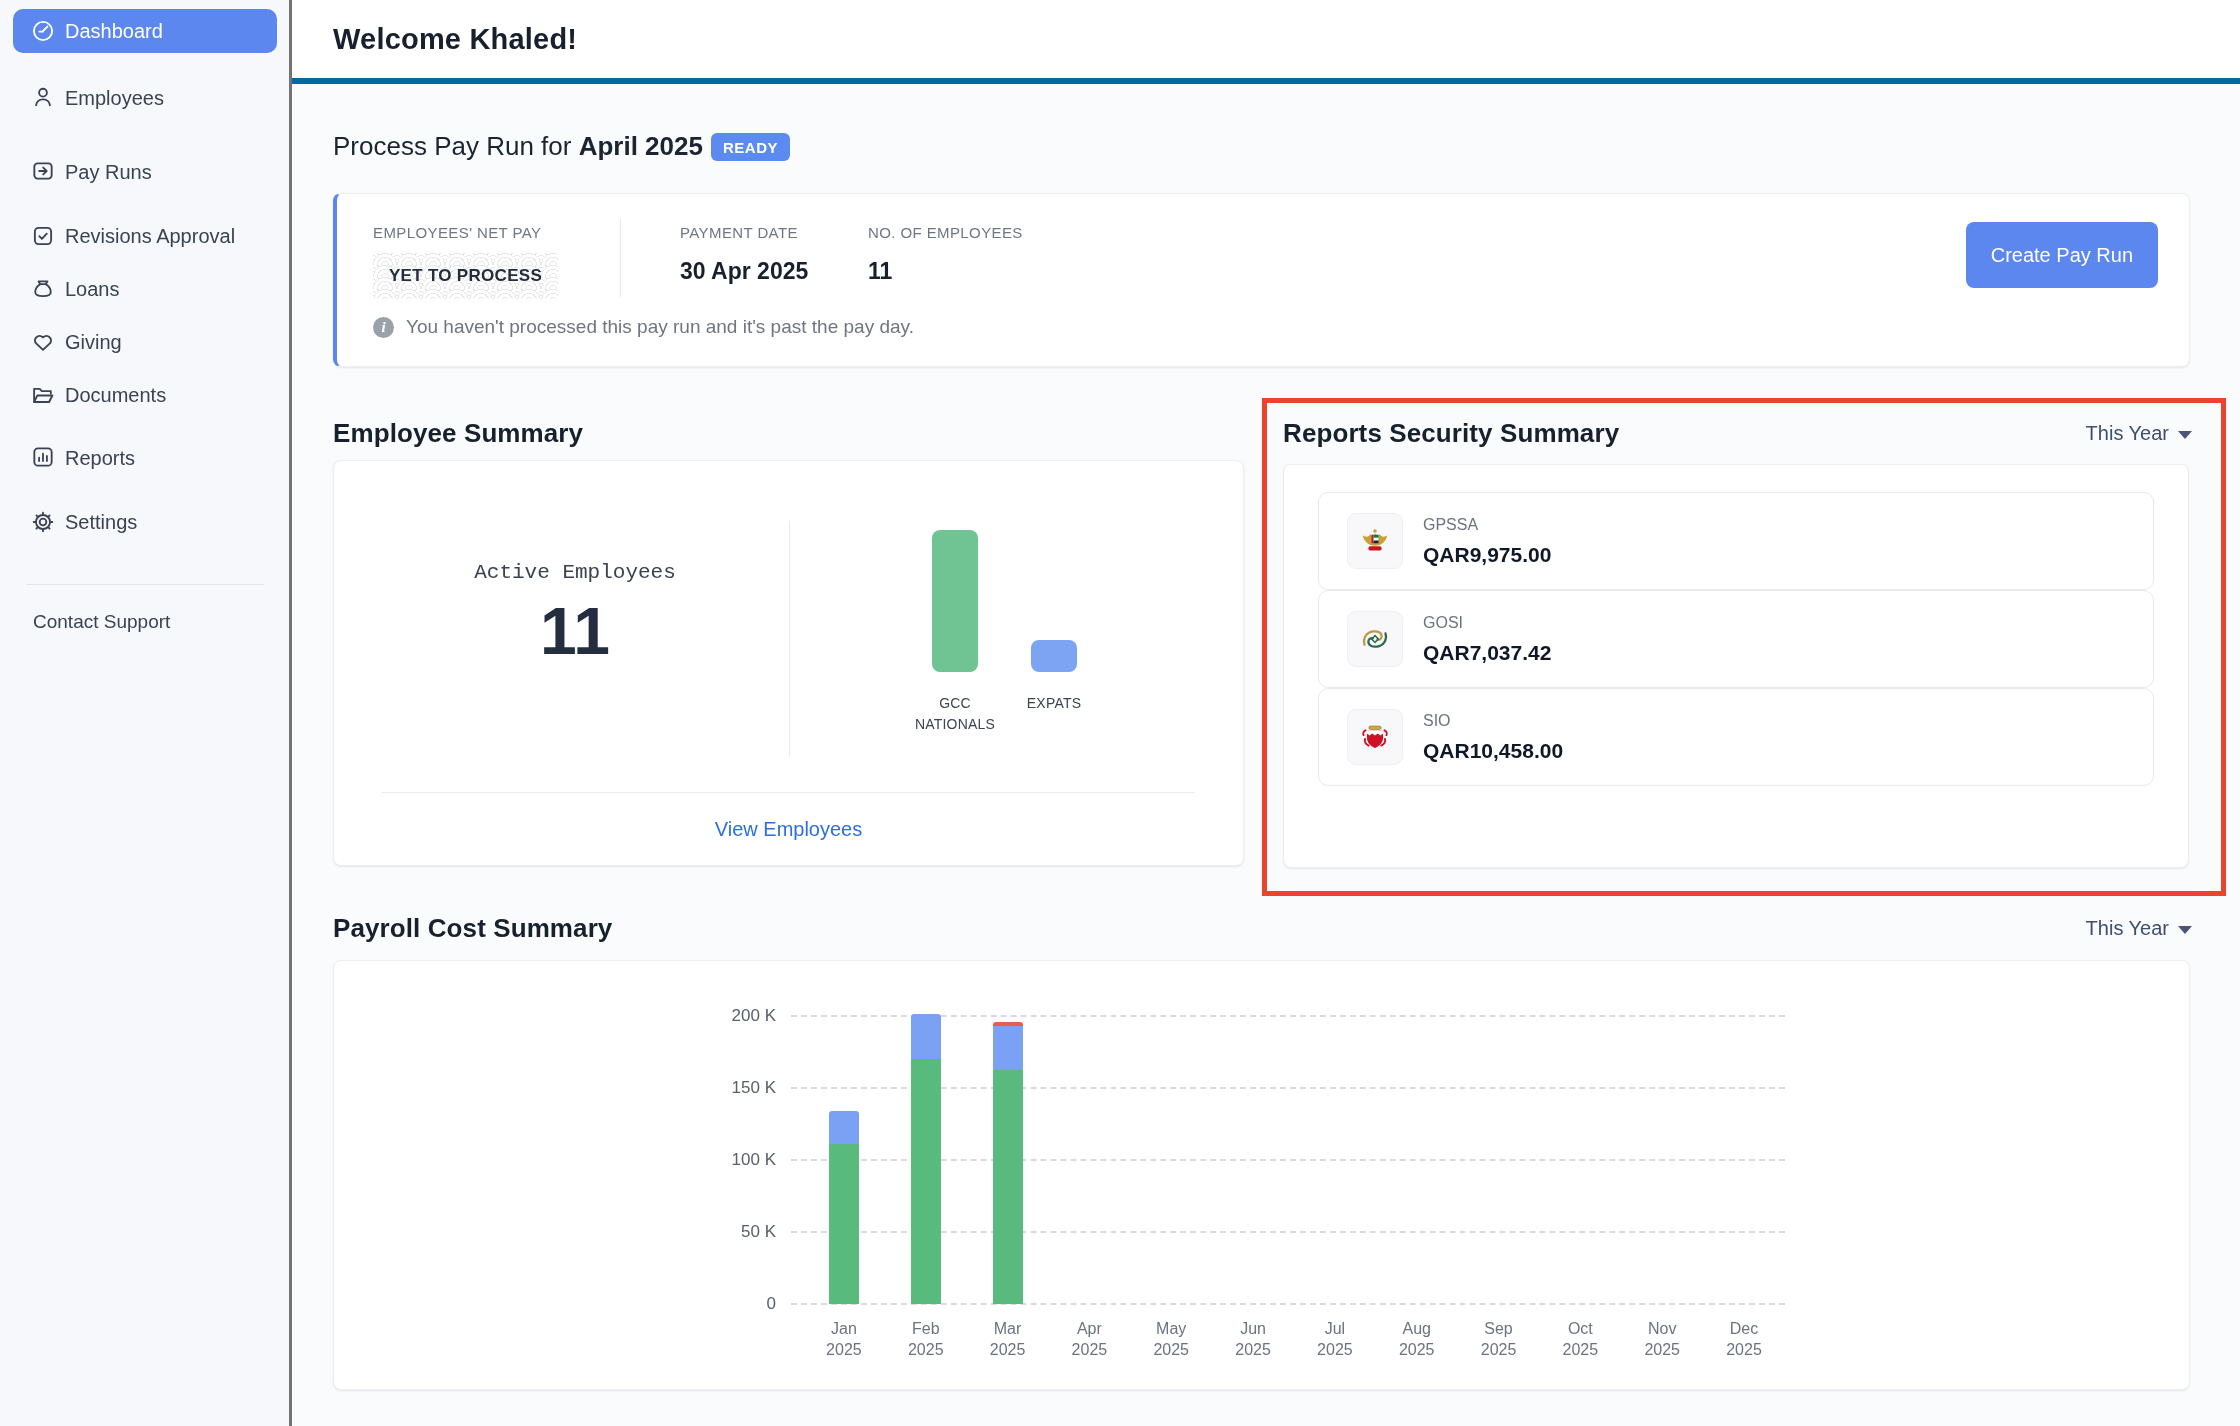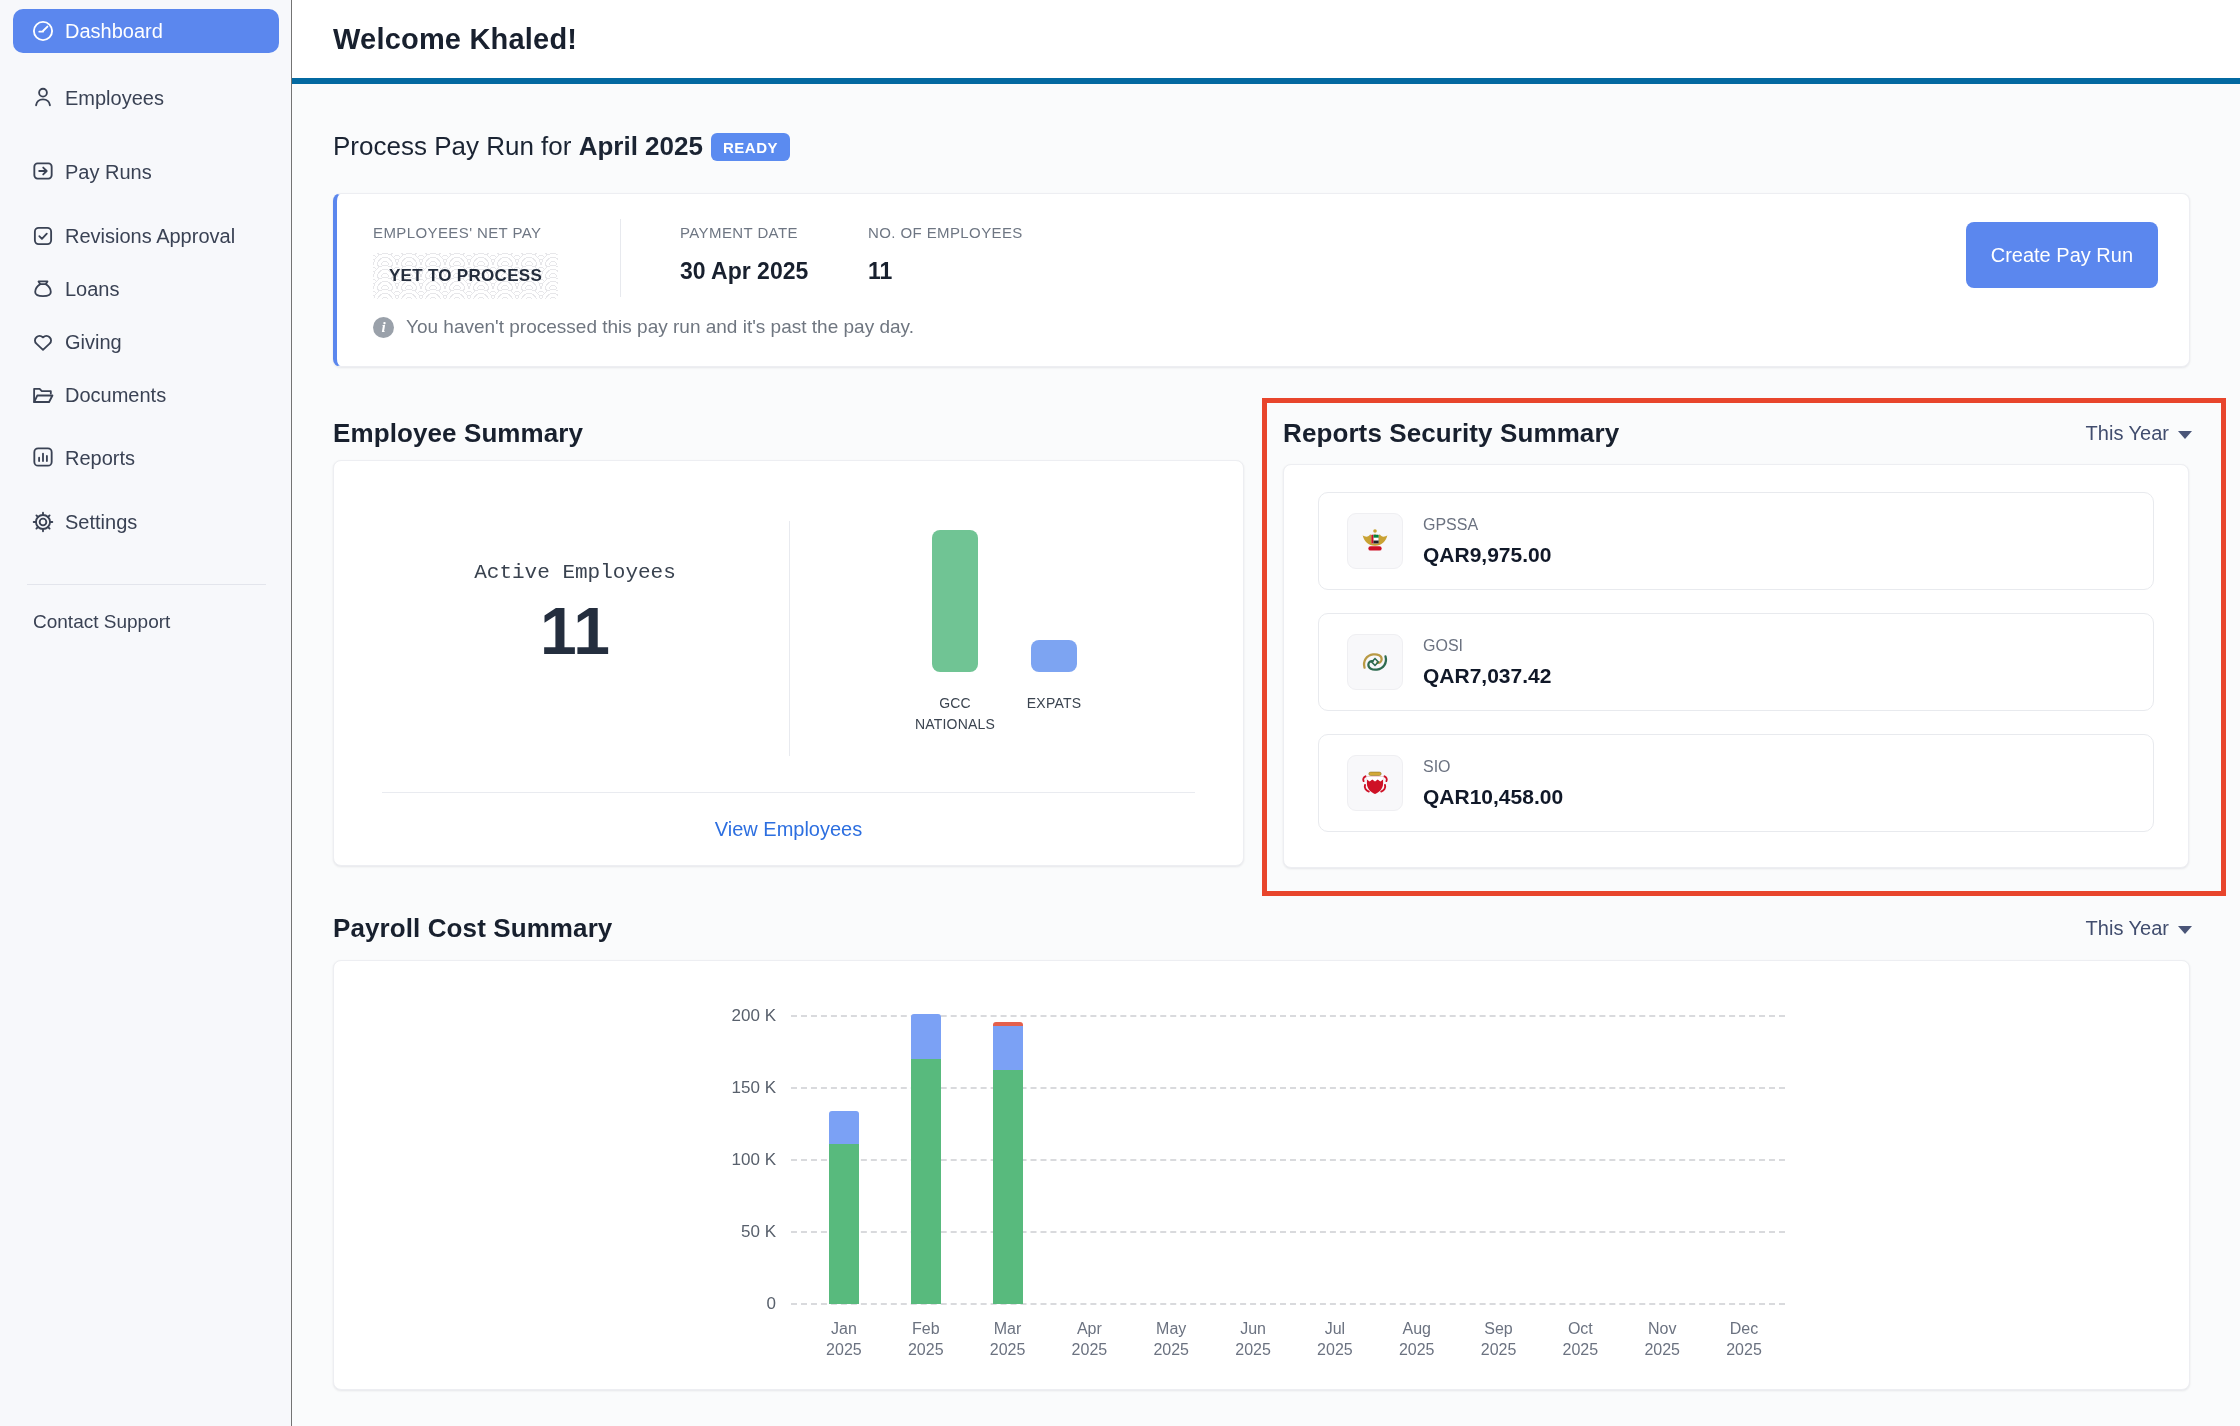--- a/index.html
+++ b/index.html
@@ -2,21 +2,21 @@
 <html><head>
 <meta charset="utf-8">
 <style>
   * { margin:0; padding:0; box-sizing:border-box; }
   html,body { background:#fafbfc; }
   body { font-family:"Liberation Sans", sans-serif; color:#1b2433; }
   .app { position:relative; width:2240px; height:1426px; background:#fafbfc; overflow:hidden; }
 
   
   .sidebar { position:absolute; left:0; top:0; width:292px; height:1426px;
-             background:#f7f8fb; border-right:1px solid #737373; }
+             background:#f7f8fb; border-right:3px solid #737373; }
   .nav { padding:9px 12px 0 13px; }
   .nav-item { display:flex; align-items:center; gap:9px; height:44px; padding:0 10px 0 17px;
               border-radius:10px; cursor:pointer; margin-bottom:9px; }
   .nav-item .nav-label { font-size:20px; color:#3a4254; white-space:nowrap; }
   .nav-item.active { background:#5b87ee; }
   .nav-item.active .nav-label { color:#ffffff; font-weight:500; }
   .nav-item.mb-md { margin-bottom:13px; }
   .nav-item.mb-lg { margin-bottom:30px;align-items:flex-end; }
   .nav-icon { width:26px; height:26px; display:flex; align-items:center; justify-content:center; flex:0 0 26px; }
   .nav-icon svg { width:26px; height:26px; stroke:#3a4254; fill:none; stroke-width:1.7;
@@ -82,21 +82,21 @@
   .ebar-label { position:absolute; width:110px; text-align:center; font-size:14px; line-height:21px;
                 color:#3b4450; letter-spacing:.2px; }
   .emp-hdivider { position:absolute; left:48px; right:48px; top:331px; border-top:1px solid #e9ebf0; }
   .view-link { position:absolute; left:0; right:0; top:357px; text-align:center; font-size:20px;
                color:#2d6fe0; font-weight:500; cursor:pointer; text-decoration:none; display:block; }
 
   
   .ss-annotation { position:absolute; left:1262px; top:398px; width:964px; height:498px;
                    border:5px solid #e8452c; pointer-events:none; z-index:6; }
   .ss-card { left:1283px; top:464px; width:906px; height:404px; padding:27px 34px;
-             display:flex; flex-direction:column; gap:23px; }
+             display:flex; flex-direction:column; }
   .ss-item { height:98px; border:1px solid #e8eaee; border-radius:10px; display:flex;
              align-items:center; padding-left:28px; gap:20px; background:#fff; }
   .ss-iconbox { width:56px; height:56px; border-radius:9px; background:#f8f8fa; border:1px solid #efeff2;
                 display:flex; align-items:center; justify-content:center; flex:0 0 56px; }
   .ss-name { font-size:16px; color:#6b7280; margin-bottom:9px; }
   .ss-amount { font-size:21px; font-weight:700; color:#101828; }
 
   
   .pc-card { left:333px; top:960px; width:1857px; height:430px; }
   .pc-grid { position:absolute; left:457px; width:994px; height:0; border-top:2px dashed #d9dadd; }

